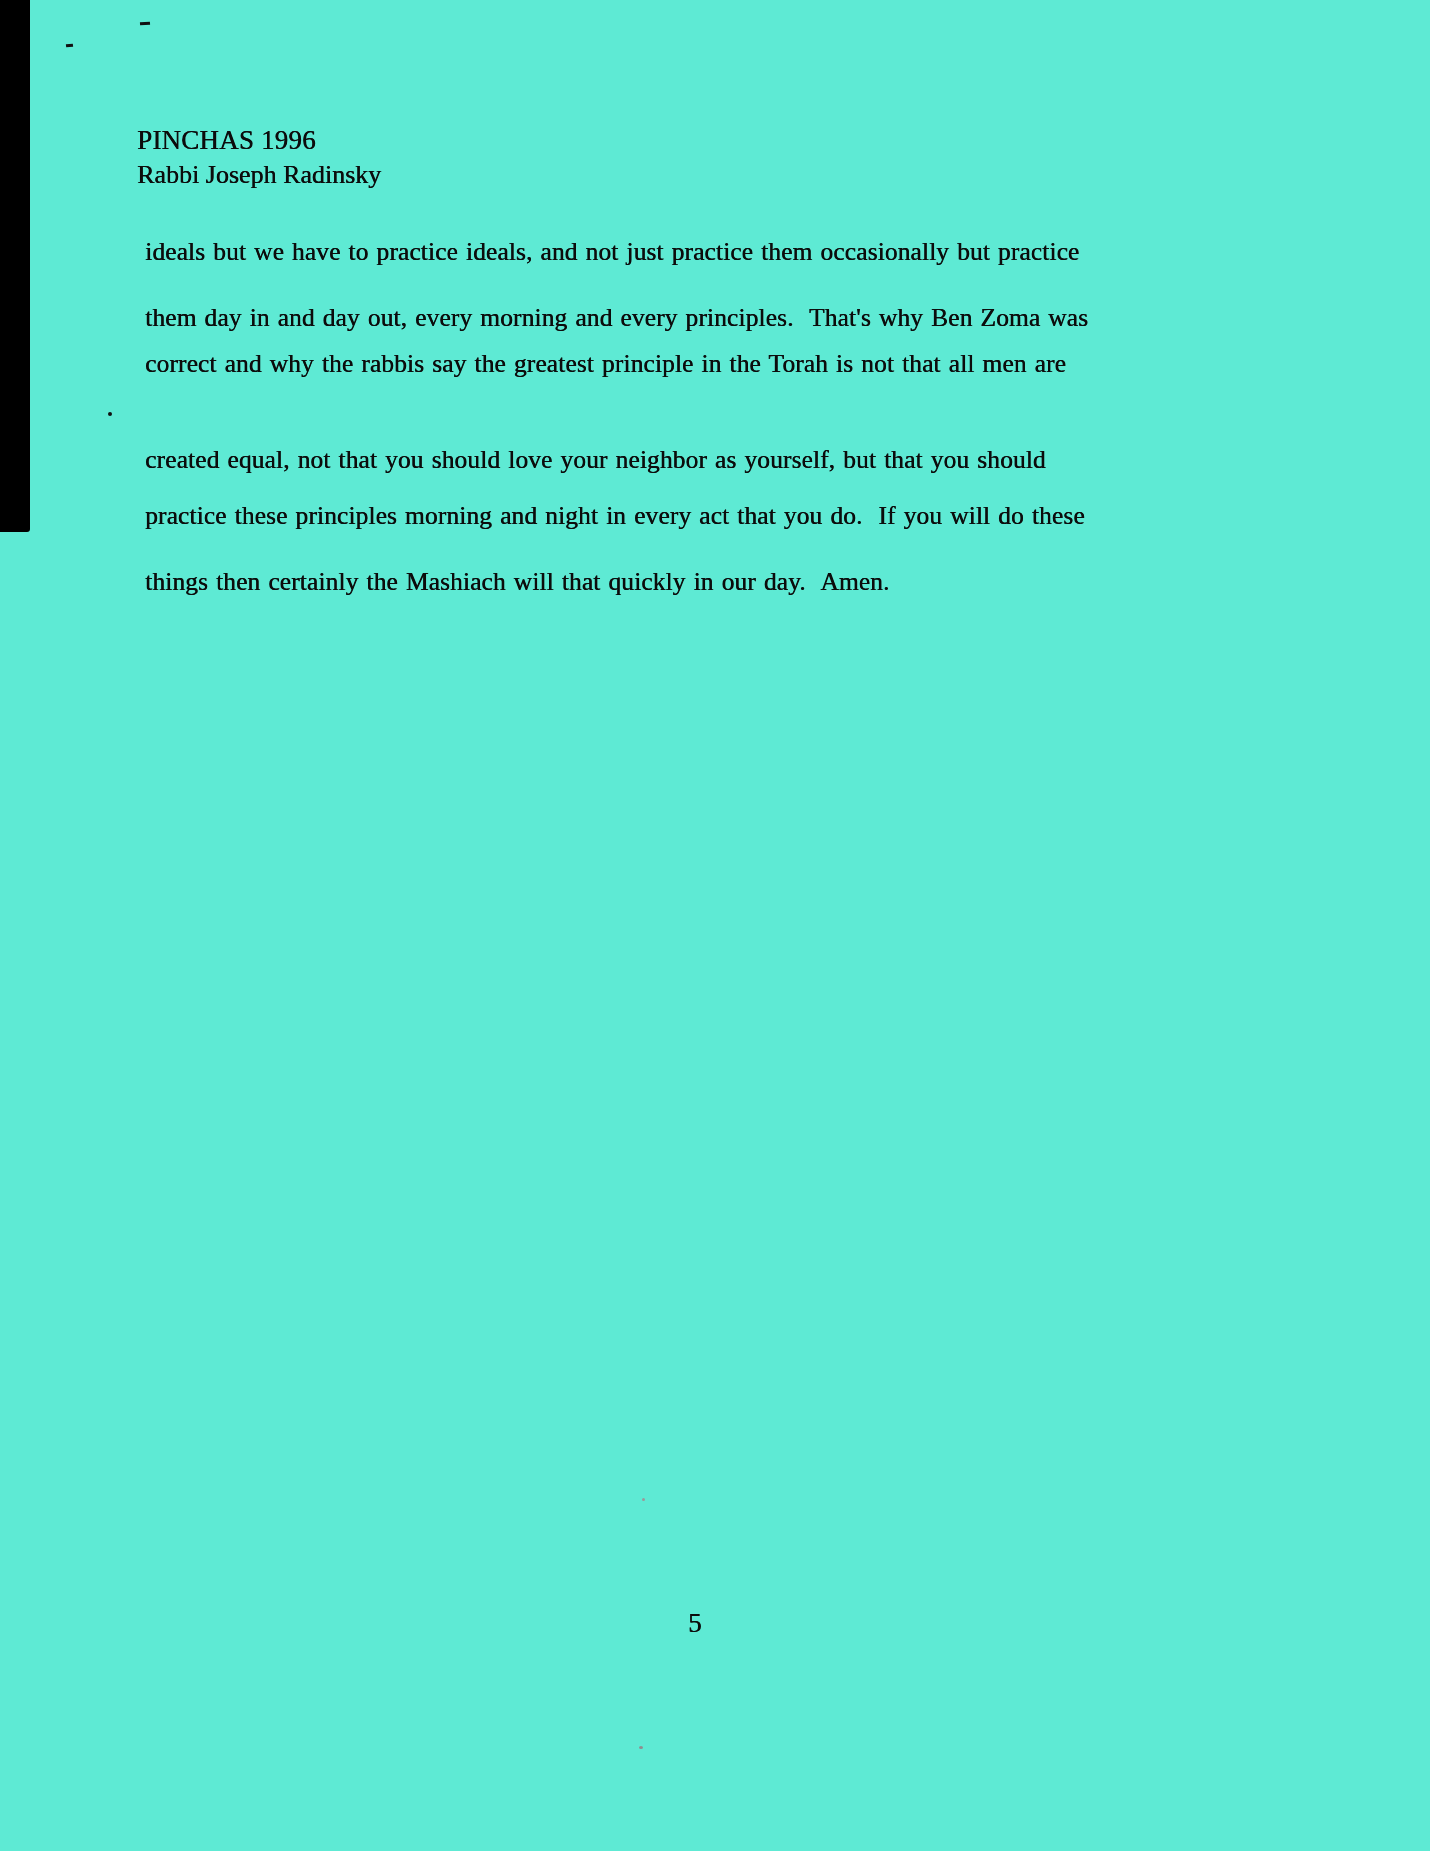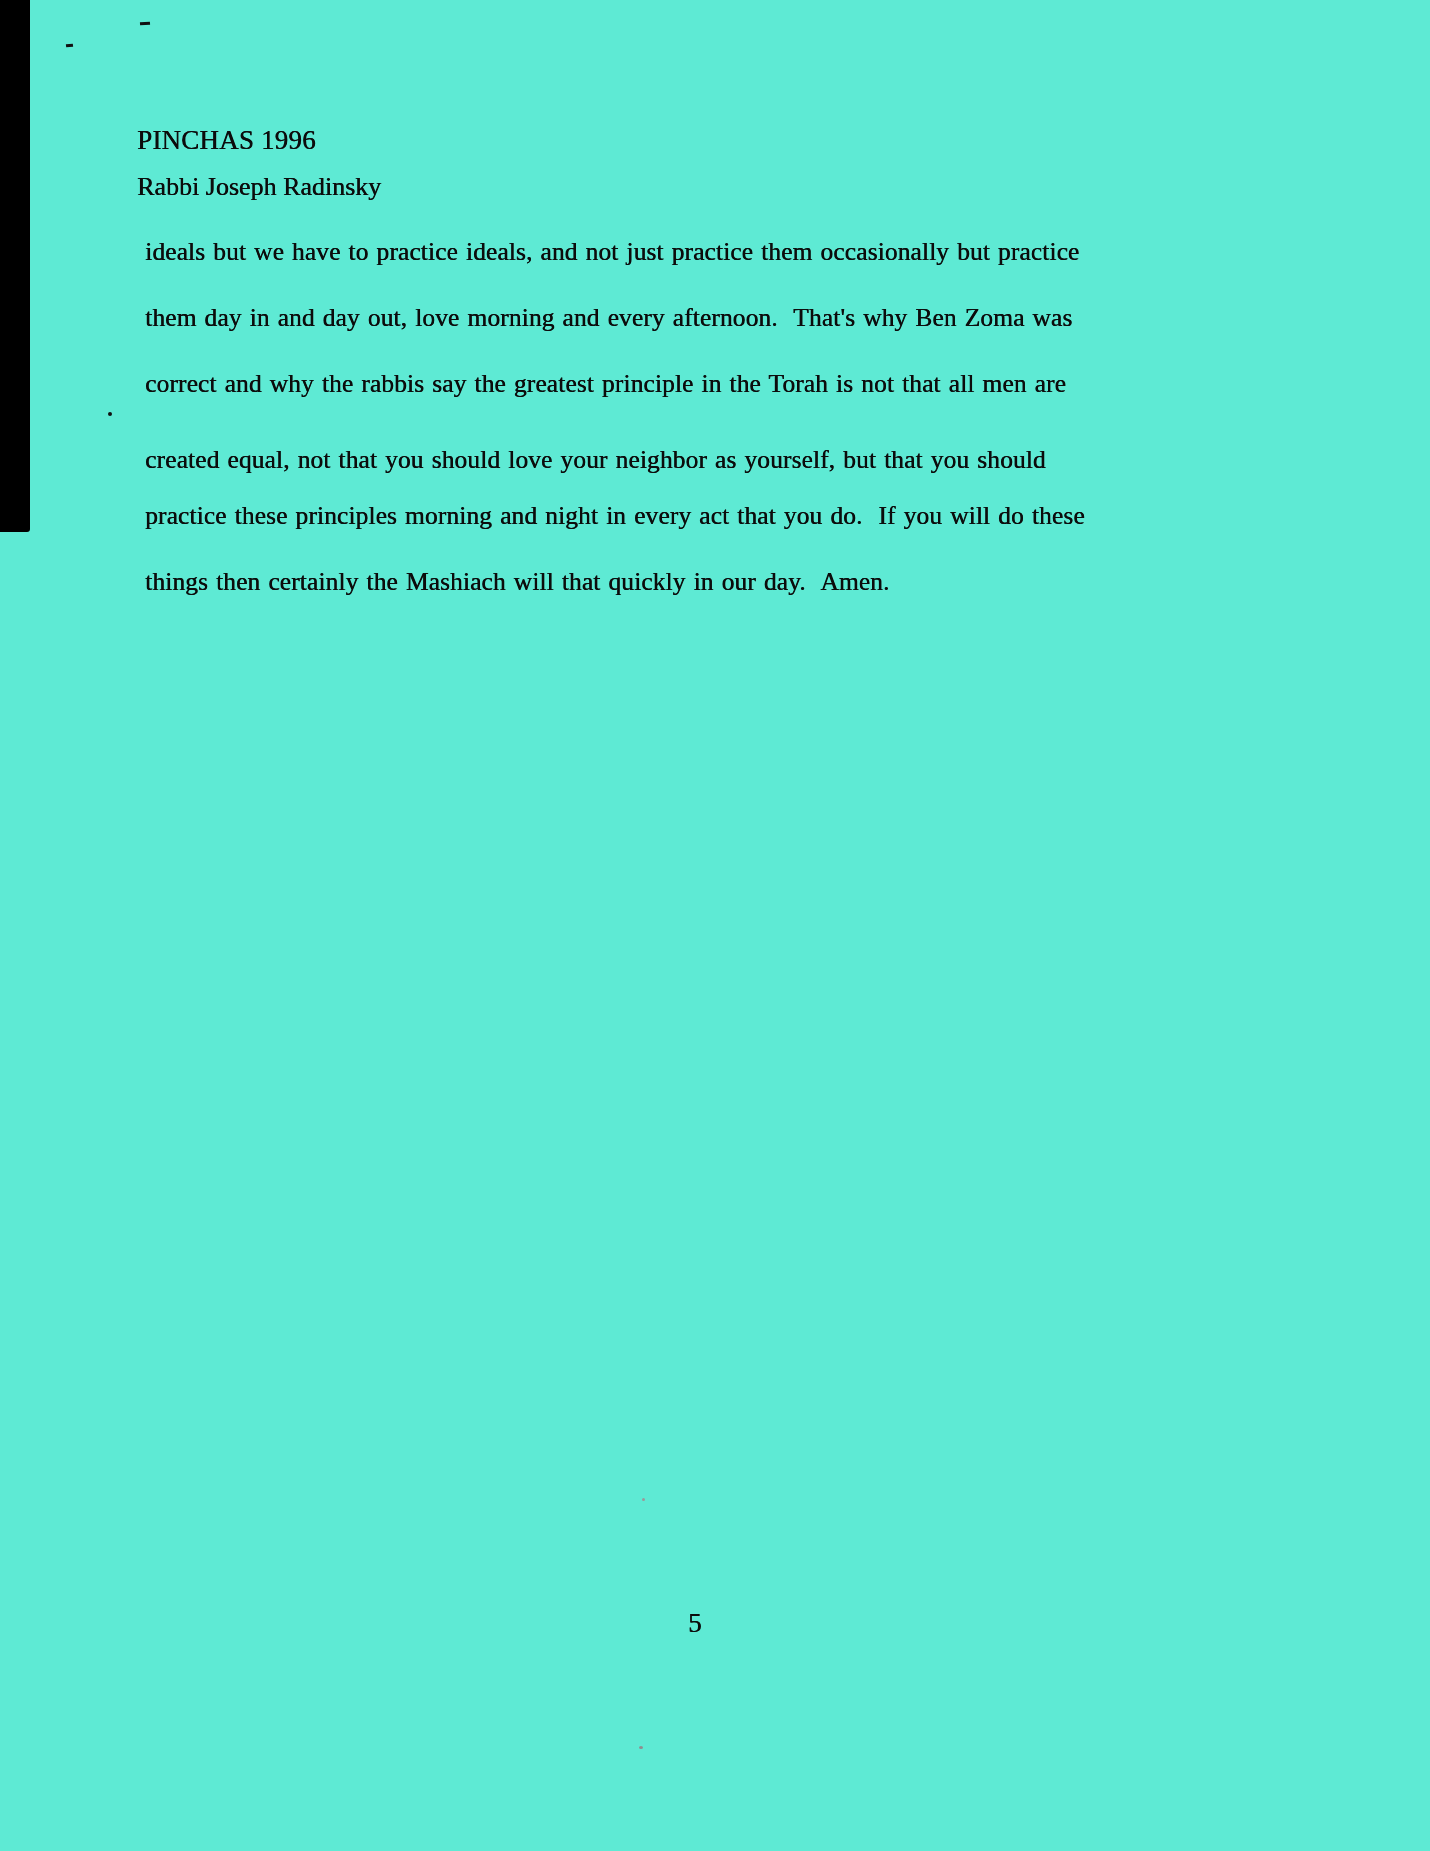--- a/index.html
+++ b/index.html
@@ -49,36 +49,35 @@
   .doc-header .title {
     font-size: 27px;
     line-height: 36px;
     letter-spacing: 0.2px;
     white-space: pre;
   }
   .doc-header .author {
     font-size: 26px;
     line-height: 34px;
     white-space: pre;
-    margin-top: 12px;
   }
 
   .doc-body .line {
     position: absolute;
     left: 137px;
     margin: 8px;
     font-size: 25.5px;
     line-height: 32px;
     white-space: pre;       
     letter-spacing: 0.1px;
     word-spacing: 1.5px;
   }
   .doc-body .line.l0 { top: 228px; }
   .doc-body .line.l1 { top: 294px; }
-  .doc-body .line.l2 { top: 360px; text-align: center; }
+  .doc-body .line.l2 { top: 340px; text-align: center; }
   .doc-body .line.l3 { top: 436px; }
   .doc-body .line.l4 { top: 492px; }
   .doc-body .line.l5 { top: 558px; }
 
   .page-number {
     position: absolute;
     left: 688px;
     top: 1608px;
     font-size: 27px;
   }
@@ -96,21 +95,21 @@
   <div class="speck s4"></div>
   <div class="speck s5"></div>
 
   <header class="doc-header">
     <div class="title">PINCHAS 1996</div>
     <div class="author">Rabbi Joseph Radinsky</div>
   </header>
 
   <main class="doc-body">
     <p class="line l0">ideals but we have to practice ideals, and not just practice them occasionally but practice</p>
-    <p class="line l1">them day in and day out, love morning and every afternoon.  That's why Ben Zoma was</p>
+    <p class="line l1">them day in and day out, every morning and every principles.  That's why Ben Zoma was</p>
     <p class="line l2">correct and why the rabbis say the greatest principle in the Torah is not that all men are</p>
     <p class="line l3">created equal, not that you should love your neighbor as yourself, but that you should</p>
     <p class="line l4">practice these principles morning and night in every act that you do.  If you will do these</p>
     <p class="line l5">things then certainly the Mashiach will that quickly in our day.  Amen.</p>
   </main>
 
   <div class="page-number">5</div>
 
 </div>
 

